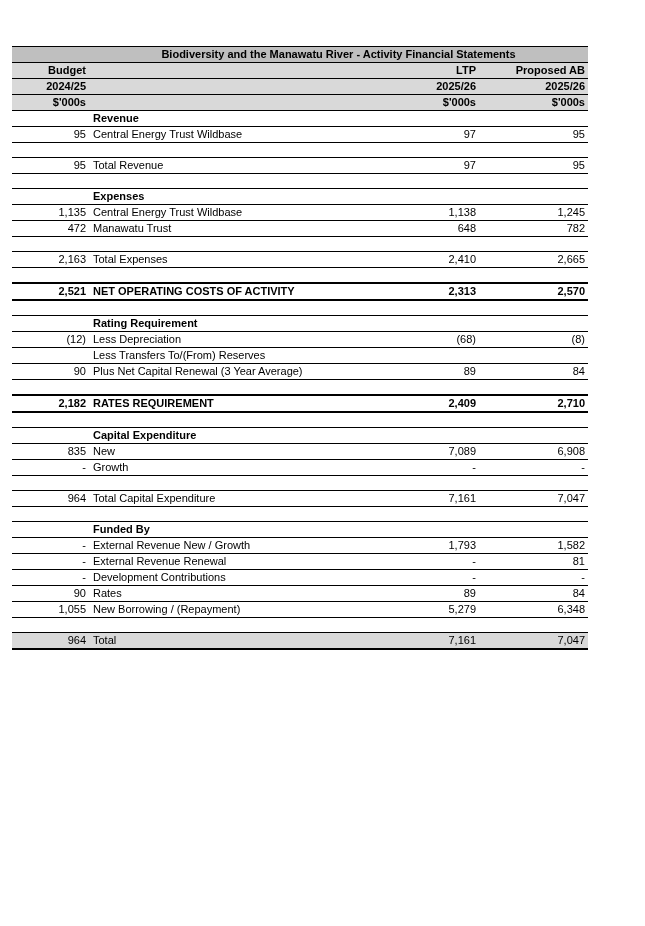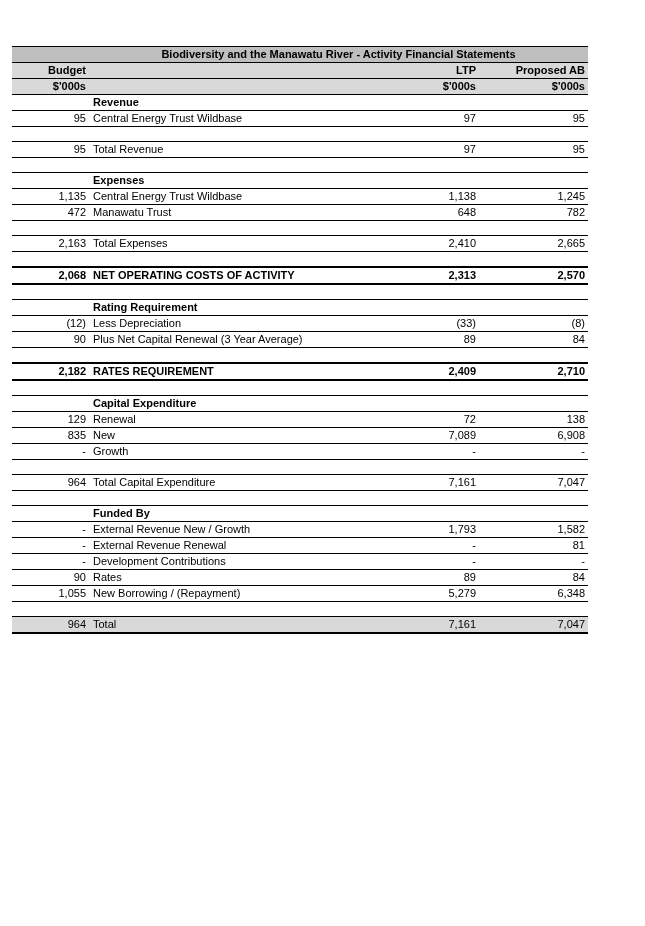--- a/index.html
+++ b/index.html
@@ -91,20 +91,26 @@
         <td></td>
         <td colspan="3" class="ctr">Biodiversity and the Manawatu River - Activity Financial Statements</td>
       </tr>
       <tr class="header-row">
         <td class="num">Budget</td>
         <td class="lab"></td>
         <td class="num">LTP</td>
         <td class="num">Proposed AB</td>
       </tr>
       <tr class="header-row">
+        <td class="num">2024/25</td>
+        <td class="lab"></td>
+        <td class="num">2025/26</td>
+        <td class="num">2025/26</td>
+      </tr>
+      <tr class="header-row">
         <td class="num">$'000s</td>
         <td class="lab"></td>
         <td class="num">$'000s</td>
         <td class="num">$'000s</td>
       </tr>
     </thead>
     <tbody>
         <tr class="row section">
           <td class="num"></td>
           <td class="lab">Revenue</td>
@@ -153,39 +159,45 @@
         <tr class="row data">
           <td class="num">2,163</td>
           <td class="lab">Total Expenses</td>
           <td class="num">2,410</td>
           <td class="num">2,665</td>
         </tr>
         <tr class="blank">
           <td colspan="4"></td>
         </tr>
         <tr class="row strong">
-          <td class="num">2,068</td>
+          <td class="num">2,521</td>
           <td class="lab">NET OPERATING COSTS OF ACTIVITY</td>
           <td class="num">2,313</td>
           <td class="num">2,570</td>
         </tr>
         <tr class="blank">
           <td colspan="4"></td>
         </tr>
         <tr class="row section">
           <td class="num"></td>
           <td class="lab">Rating Requirement</td>
           <td class="num"></td>
           <td class="num"></td>
         </tr>
         <tr class="row data">
           <td class="num">(12)</td>
           <td class="lab">Less Depreciation</td>
-          <td class="num">(33)</td>
+          <td class="num">(68)</td>
           <td class="num">(8)</td>
+        </tr>
+        <tr class="row data">
+          <td class="num"></td>
+          <td class="lab">Less Transfers To/(From) Reserves</td>
+          <td class="num"></td>
+          <td class="num"></td>
         </tr>
         <tr class="row data">
           <td class="num">90</td>
           <td class="lab">Plus Net Capital Renewal (3 Year Average)</td>
           <td class="num">89</td>
           <td class="num">84</td>
         </tr>
         <tr class="blank">
           <td colspan="4"></td>
         </tr>
@@ -198,26 +210,20 @@
         <tr class="blank">
           <td colspan="4"></td>
         </tr>
         <tr class="row section">
           <td class="num"></td>
           <td class="lab">Capital Expenditure</td>
           <td class="num"></td>
           <td class="num"></td>
         </tr>
         <tr class="row data">
-          <td class="num">129</td>
-          <td class="lab">Renewal</td>
-          <td class="num">72</td>
-          <td class="num">138</td>
-        </tr>
-        <tr class="row data">
           <td class="num">835</td>
           <td class="lab">New</td>
           <td class="num">7,089</td>
           <td class="num">6,908</td>
         </tr>
         <tr class="row data">
           <td class="num">-</td>
           <td class="lab">Growth</td>
           <td class="num">-</td>
           <td class="num">-</td>

